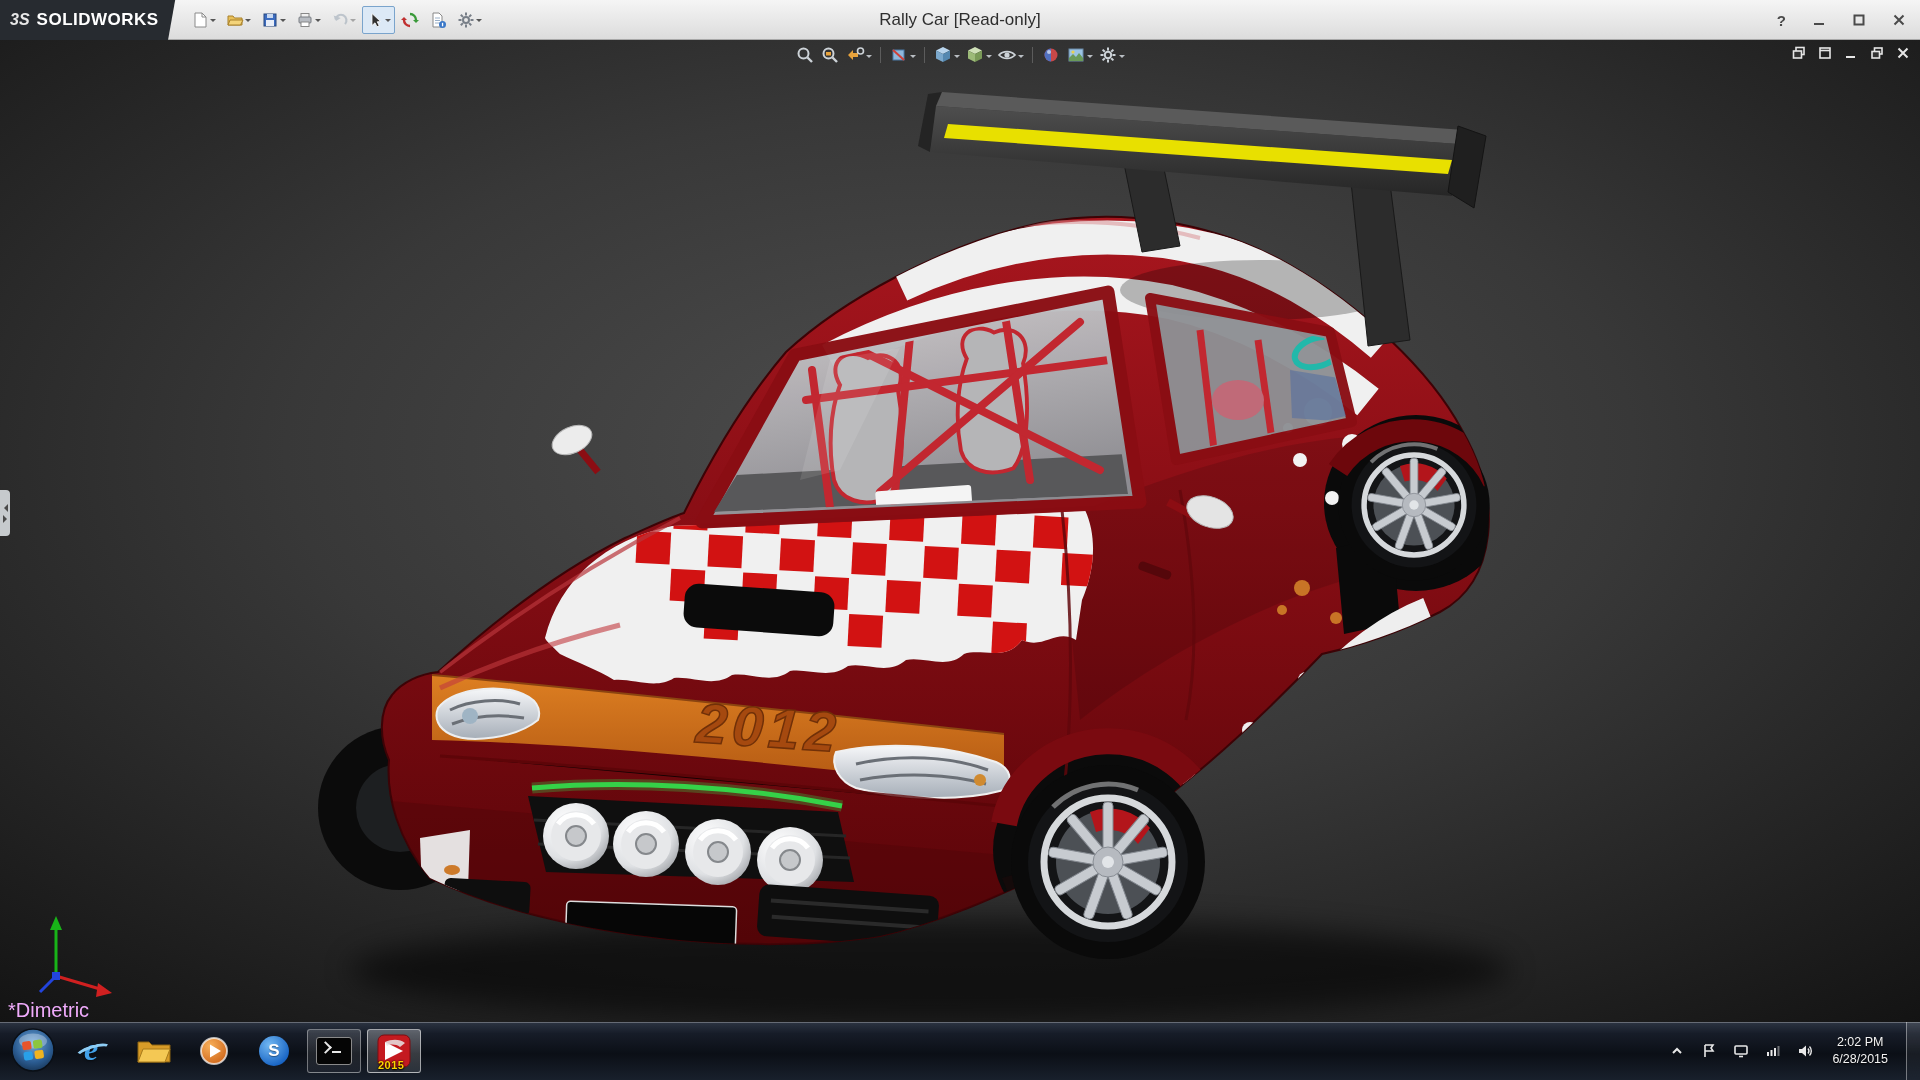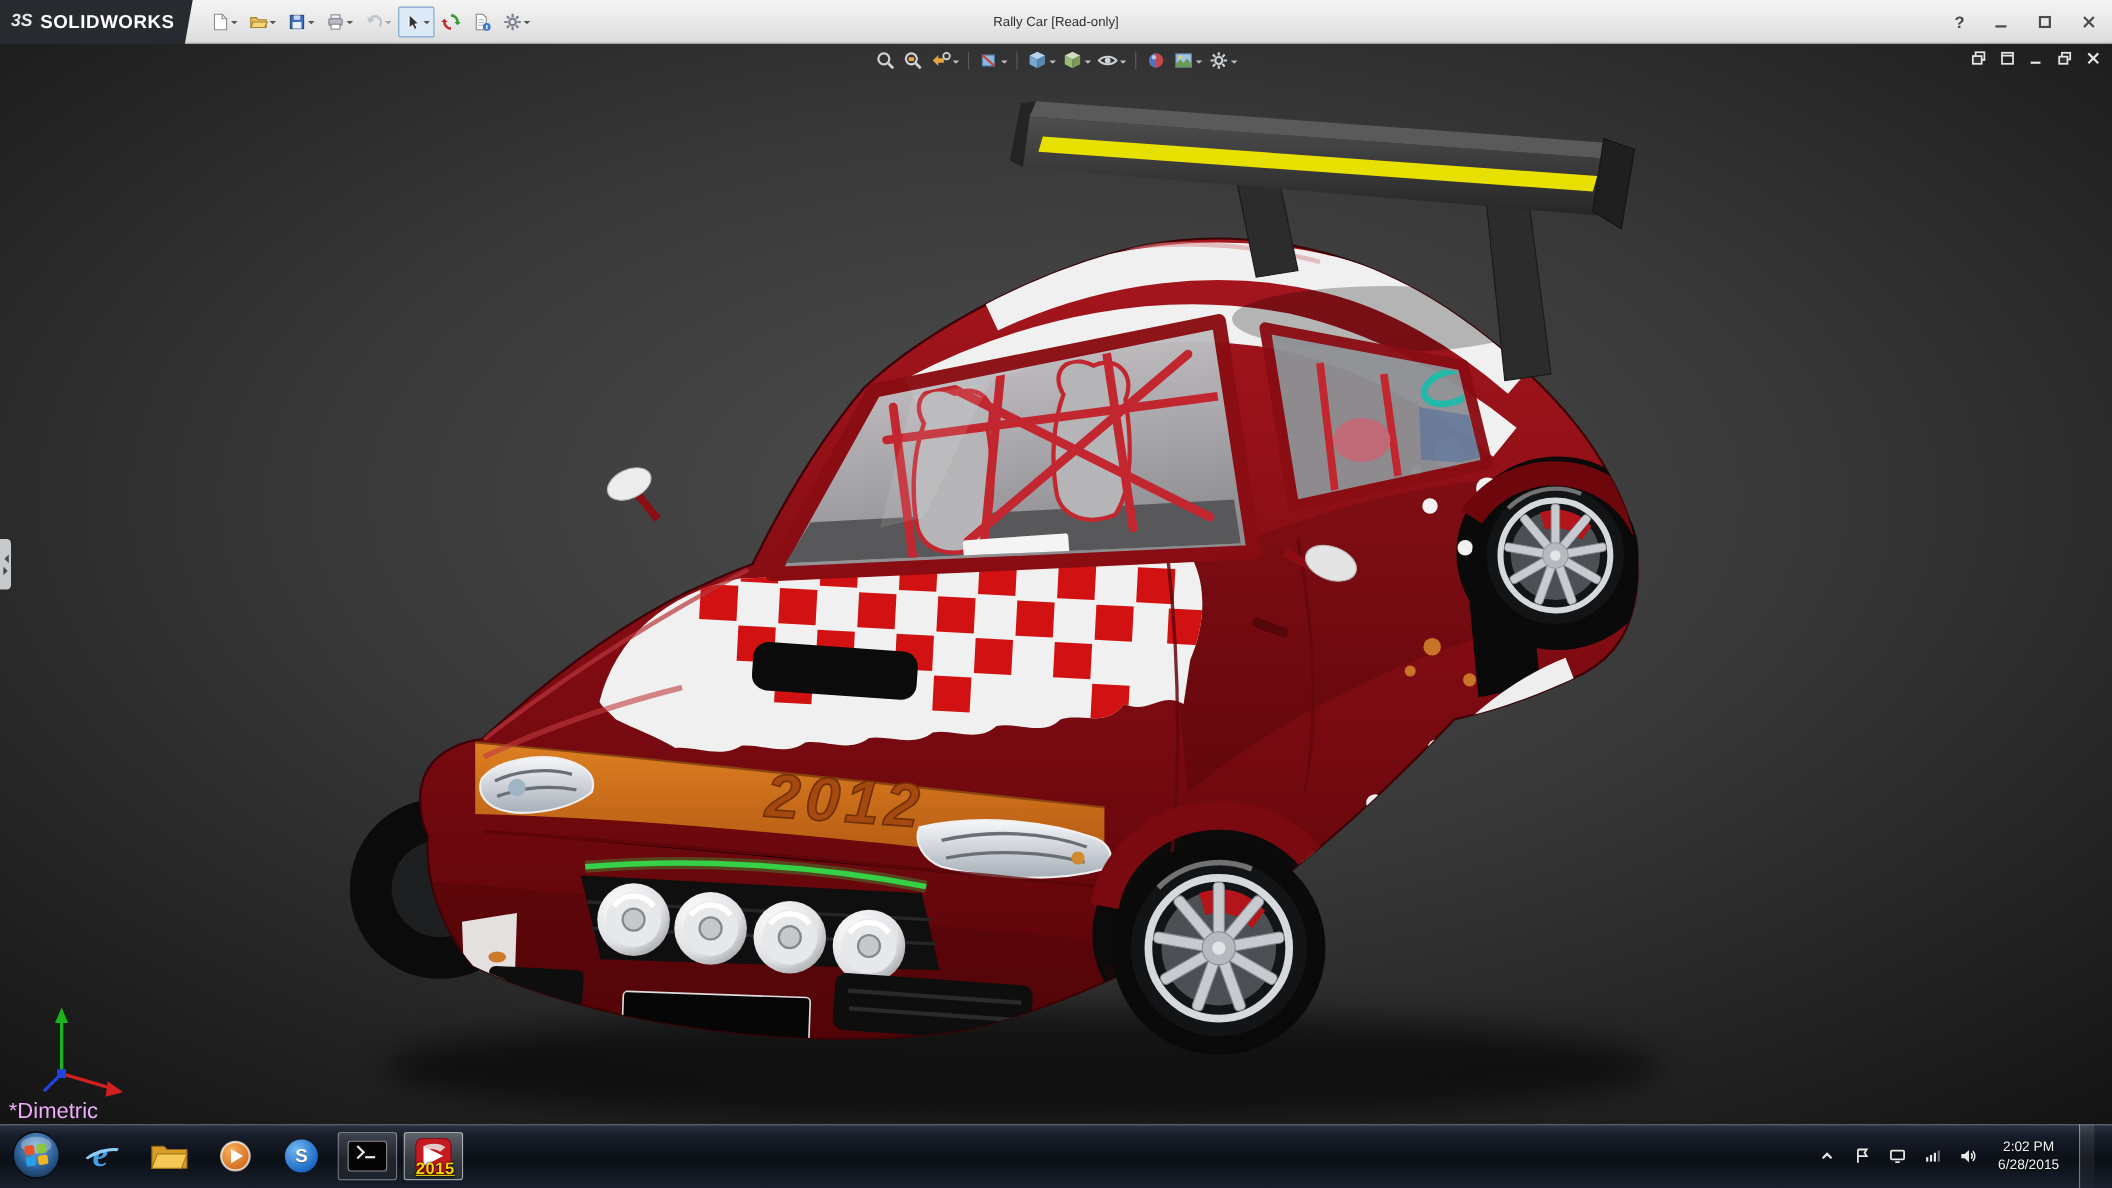--- a/index.html
+++ b/index.html
@@ -15,21 +15,21 @@
     clip-path:polygon(0 0,100% 0,calc(100% - 10px) 100%,0 100%); }
   .brand-mark { font-weight:bold; font-style:italic; font-size:16px; color:#e8e8e8; }
   .brand-text { font-weight:bold; font-size:17px; letter-spacing:.5px; }
   .main-toolbar { display:flex; align-items:center; gap:2px; margin-left:10px; }
   .tb-btn { display:flex; align-items:center; gap:1px; background:transparent; border:1px solid transparent;
     height:28px; padding:2px 3px; cursor:default; }
   .tb-btn.active { background:#dce9f6; border:1px solid #7aa4cc; border-radius:2px; }
   .tb-btn.disabled { opacity:.45; }
   .caret { width:0; height:0; border:3.5px solid transparent; border-top-color:#555; margin-top:5px; }
   .win-title { position:absolute; left:50%; transform:translateX(-50%); top:0; height:40px;
-    display:flex; align-items:center; font-size:12px; color:#2e2e2e; }
+    display:flex; align-items:center; font-size:17px; color:#2e2e2e; }
   .win-btns { position:absolute; right:6px; top:0; height:40px; display:flex; align-items:center; gap:10px; }
   .help-glyph { font-size:15px; font-weight:bold; color:#4a4a4a; margin-right:8px; }
   .wb { width:30px; height:22px; display:flex; align-items:center; justify-content:center;
     background:transparent; border:none; cursor:default; }
 
   
   .viewport { position:absolute; top:40px; left:0; width:1920px; height:982px; background:#222; }
   .scene-svg { position:absolute; inset:0; width:100%; height:100%; display:block; }
 
   .hud-toolbar { position:absolute; top:4px; left:50%; transform:translateX(-50%);
@@ -71,23 +71,23 @@
     border-top-color:#8ecdf4; border-radius:50%; transform:rotate(-16deg); }
   .circle-icon { width:30px; height:30px; border-radius:50%;
     background:radial-gradient(circle at 35% 30%, #72b8f2, #1864c4 75%, #0c3a78);
     display:flex; align-items:center; justify-content:center; color:#fff; font-weight:bold; font-size:17px;
     text-shadow:0 1px 1px rgba(0,0,0,.4); }
   .cmd-icon { width:36px; height:28px; background:#050505; border:1px solid #8a8a8a; border-radius:3px; position:relative; }
   .cmd-icon::before { content:""; position:absolute; left:4px; top:5px; width:7px; height:7px;
     border-left:2px solid #e8e8e8; border-bottom:2px solid #e8e8e8; transform:rotate(-135deg); }
   .cmd-icon::after { content:""; position:absolute; left:15px; top:13px; width:9px; height:2px; background:#e8e8e8; }
   .sw-icon { position:relative; width:36px; height:36px; }
-  .sw-badge { position:absolute; left:2px; bottom:-2px; font-size:15px; font-weight:bold; color:#ffd400;
-    text-shadow:0 1px 2px #000, 0 0 2px #000; letter-spacing:.5px;text-decoration:underline; }
-  .tray { margin-left:auto; display:flex; align-items:center; gap:10px; padding-right:16px; }
+  .sw-badge { position:absolute; left:2px; bottom:-2px; font-size:11px; font-weight:bold; color:#ffd400;
+    text-shadow:0 1px 2px #000, 0 0 2px #000; letter-spacing:.5px; }
+  .tray { margin-left:auto; display:flex; align-items:center; gap:10px; padding-right:0; }
   .tray-btn { background:transparent; border:none; display:flex; align-items:center; justify-content:center;
     width:22px; height:26px; cursor:default; }
   .clock { text-align:center; color:#f2f2f2; font-size:12.5px; line-height:1.35;
     text-shadow:0 1px 2px #000; margin:0 8px 0 6px; cursor:default; }
   .show-desktop { width:14px; height:58px; background:linear-gradient(rgba(255,255,255,.10),rgba(255,255,255,.02));
     border-left:1px solid rgba(255,255,255,.4); cursor:default; }
 </style>
 </head>
 <body>
 

